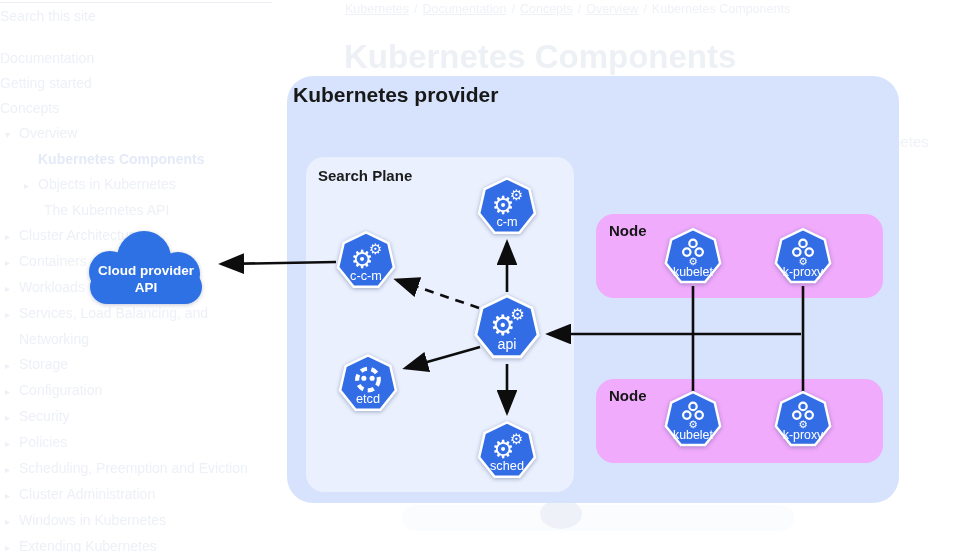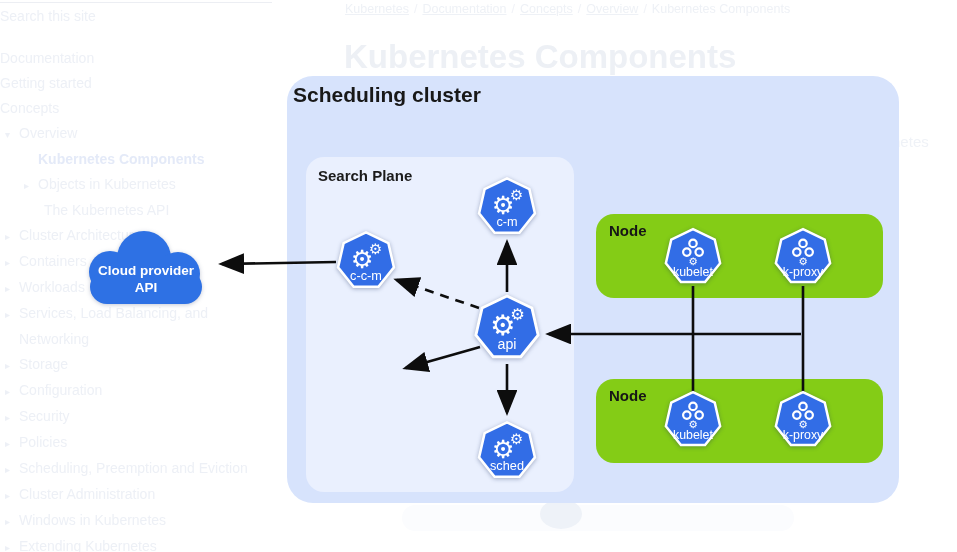--- a/index.html
+++ b/index.html
@@ -27,21 +27,21 @@
   .blob-rect{position:absolute;left:402px;top:505px;width:392px;height:26px;border-radius:13px;background:#fbfcfe;}
   .blob-circle{position:absolute;left:540px;top:499px;width:42px;height:30px;border-radius:50%;background:#eef2f8;}
 
   
   .cluster-box{position:absolute;left:287px;top:76px;width:612px;height:427px;border-radius:26px;
                background:#d7e3fc;z-index:1;}
   .cluster-title{position:absolute;left:293px;top:83px;font-size:21px;font-weight:bold;color:#181818;z-index:2;}
   .control-plane-box{position:absolute;left:306px;top:157px;width:268px;height:335px;border-radius:18px;
                background:#eaf0fe;z-index:1;}
   .cp-label{position:absolute;left:318px;top:167px;font-size:15px;font-weight:bold;color:#1b1b1b;z-index:2;}
-  .node-box{position:absolute;left:596px;width:287px;height:84px;border-radius:18px;background:#84cc16;z-index:1;}
+  .node-box{position:absolute;left:596px;width:287px;height:84px;border-radius:18px;background:#f0abfc;z-index:1;}
   .node-box.n1{top:214px;}
   .node-box.n2{top:379px;}
   .node-label{position:absolute;left:13px;top:8px;font-size:15px;font-weight:bold;color:#161616;}
 
   .arrows{position:absolute;left:0;top:0;z-index:2;pointer-events:none;}
   .ln{stroke:#0d0d0d;stroke-width:2.6;fill:none;}
   .ln.dashed{stroke-dasharray:9 7;}
 
   .components{position:absolute;inset:0;z-index:3;pointer-events:none;}
   .hepta{position:absolute;}
@@ -82,21 +82,21 @@
         <li class="ind-1"><span class="caret">▸</span><span>Extending Kubernetes</span></li>
       </ul>
     <div class="breadcrumb"><span class="bc-item link">Kubernetes</span><span class="bc-sep">/</span><span class="bc-item link">Documentation</span><span class="bc-sep">/</span><span class="bc-item link">Concepts</span><span class="bc-sep">/</span><span class="bc-item link">Overview</span><span class="bc-sep">/</span><span class="bc-item">Kubernetes Components</span></div>
     <div class="page-title">Kubernetes Components</div>
     <div class="watermark-right">Kubernetes</div>
     <div class="blob-rect"></div>
     <div class="blob-circle"></div>
   </div>
 
   <div class="cluster-box"></div>
-  <div class="cluster-title">Scheduling cluster</div>
+  <div class="cluster-title">Kubernetes provider</div>
   <div class="control-plane-box"></div>
   <div class="cp-label">Search Plane</div>
   <div class="node-box n1">
     <span class="node-label">Node</span>
   </div>
   <div class="node-box n2">
     <span class="node-label">Node</span>
   </div>
 
   <div class="cloud">
@@ -142,20 +142,27 @@
           <text x="44" y="47" text-anchor="middle" dominant-baseline="central" font-size="40" fill="#fff" font-family="DejaVu Sans">⚙</text>
           <text x="65" y="31" text-anchor="middle" dominant-baseline="central" font-size="23" fill="#fff" font-family="DejaVu Sans">⚙</text>
           <text x="50" y="80" text-anchor="middle" font-size="20" fill="#fff" font-family="Liberation Sans, sans-serif">c-c-m</text>
         </svg></div>
       <div class="hepta" style="left: 468px; top: 289px;"><svg width="78" height="78" viewBox="-5 -5 110 110">
           <polygon points="50,5 85.2,21.9 93.9,60 69.5,90.5 30.5,90.5 6.1,60 14.8,21.9" fill="#326de6" stroke="#fff" stroke-width="4"></polygon>
           <text x="44" y="47" text-anchor="middle" dominant-baseline="central" font-size="40" fill="#fff" font-family="DejaVu Sans">⚙</text>
           <text x="65" y="31" text-anchor="middle" dominant-baseline="central" font-size="23" fill="#fff" font-family="DejaVu Sans">⚙</text>
           <text x="50" y="80" text-anchor="middle" font-size="20" fill="#fff" font-family="Liberation Sans, sans-serif">api</text>
         </svg></div>
+      <div class="hepta" style="left: 333px; top: 349px;"><svg width="70" height="70" viewBox="-5 -5 110 110">
+          <polygon points="50,5 85.2,21.9 93.9,60 69.5,90.5 30.5,90.5 6.1,60 14.8,21.9" fill="#326de6" stroke="#fff" stroke-width="4"></polygon>
+          <circle cx="50" cy="43" r="17" fill="none" stroke="#fff" stroke-width="6.5" stroke-dasharray="10 7"></circle>
+          <circle cx="43.5" cy="41" r="4" fill="#fff"></circle>
+          <circle cx="56.5" cy="41" r="4" fill="#fff"></circle>
+          <text x="50" y="80" text-anchor="middle" font-size="20" fill="#fff" font-family="Liberation Sans, sans-serif">etcd</text>
+        </svg></div>
       <div class="hepta" style="left: 472px; top: 416px;"><svg width="70" height="70" viewBox="-5 -5 110 110">
           <polygon points="50,5 85.2,21.9 93.9,60 69.5,90.5 30.5,90.5 6.1,60 14.8,21.9" fill="#326de6" stroke="#fff" stroke-width="4"></polygon>
           <text x="44" y="47" text-anchor="middle" dominant-baseline="central" font-size="40" fill="#fff" font-family="DejaVu Sans">⚙</text>
           <text x="65" y="31" text-anchor="middle" dominant-baseline="central" font-size="23" fill="#fff" font-family="DejaVu Sans">⚙</text>
           <text x="50" y="80" text-anchor="middle" font-size="20" fill="#fff" font-family="Liberation Sans, sans-serif">sched</text>
         </svg></div>
       <div class="hepta" style="left: 659px; top: 223px;"><svg width="68" height="68" viewBox="-5 -5 110 110">
           <polygon points="50,5 85.2,21.9 93.9,60 69.5,90.5 30.5,90.5 6.1,60 14.8,21.9" fill="#326de6" stroke="#fff" stroke-width="4"></polygon>
           <circle cx="50" cy="28" r="6" fill="none" stroke="#fff" stroke-width="3.6"></circle>
           <circle cx="40" cy="42" r="6" fill="none" stroke="#fff" stroke-width="3.6"></circle>

